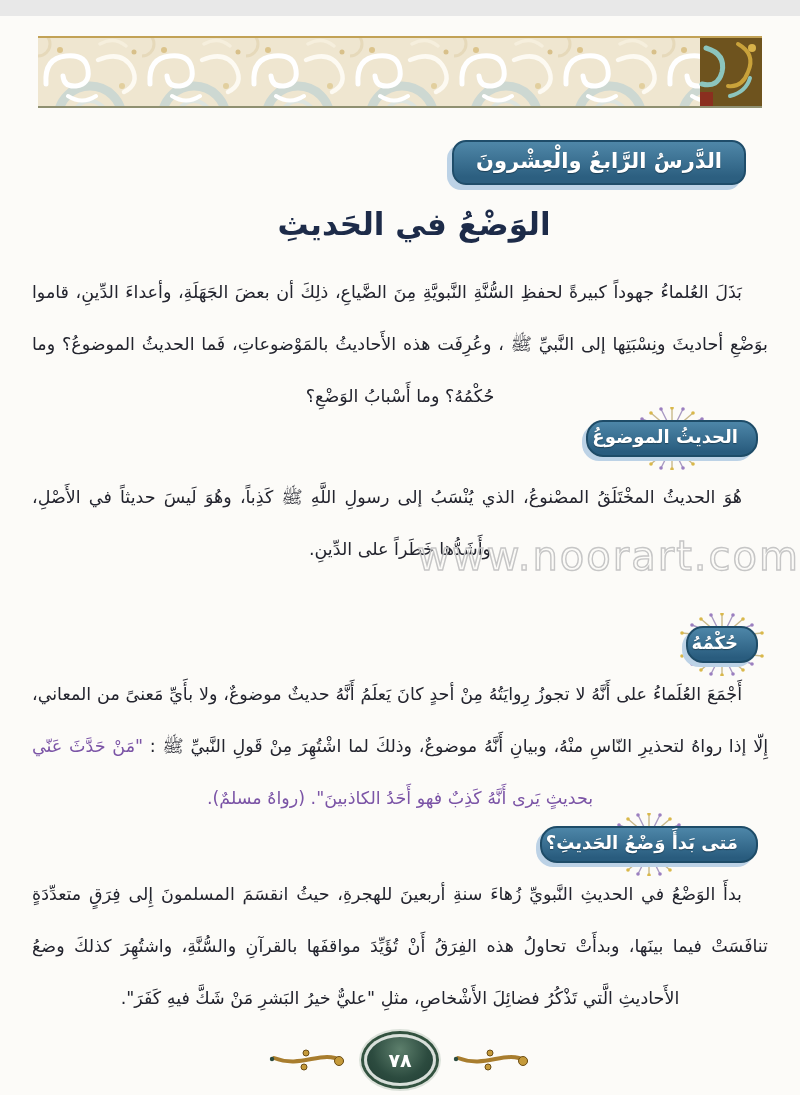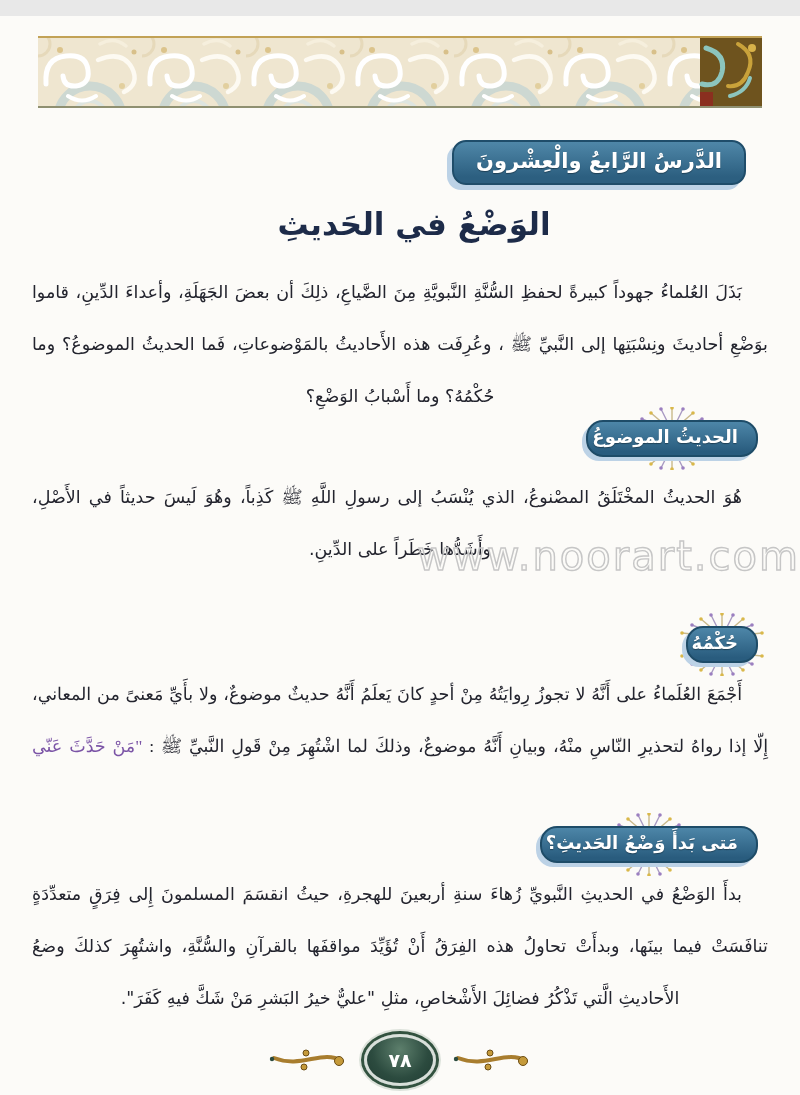--- a/index.html
+++ b/index.html
@@ -239,23 +239,24 @@
         <circle cx="106" cy="6" r="1.8" fill="#d9b84a"></circle>
           <circle cx="115" cy="12" r="1.8" fill="#9b7fc0"></circle>
         <circle cx="125" cy="20" r="1.8" fill="#d9b84a"></circle>
       </svg>
     </div>
     <div class="pill">
       <span>حُكْمُهُ</span>
     </div>
   </div>
 
-  <div class="para" style="top:652px;font-family:Liberation Serif, serif;">
+  <div class="para" style="top:652px;">
     <div class="line first">أَجْمَعَ العُلَماءُ على أَنَّهُ لا تجوزُ رِوايَتُهُ مِنْ أحدٍ كانَ يَعلَمُ أَنَّهُ حديثٌ موضوعٌ، ولا بأَيِّ مَعنىً من المعاني،</div>
     <div class="line"><span>إِلّا إذا رواهُ لتحذيرِ النّاسِ منْهُ، وبيانِ أَنَّهُ موضوعٌ، وذلكَ لما اشْتُهِرَ مِنْ قَولِ النَّبيِّ ﷺ : </span><span class="quote-purple">"مَنْ حَدَّثَ عَنّي</span></div>
+    <div class="line center"><span class="quote-purple">بحديثٍ يَرى أَنَّهُ كَذِبٌ فهو أَحَدُ الكاذبينَ". </span><span class="quote-purple">(رواهُ مسلمٌ).</span></div>
   </div>
 
   <div class="pill-wrap" style="top:810px;">
     <div class="fan top">
       <svg width="170" height="24" viewBox="0 0 170 24">
         <g stroke-width="1.4" fill="none">
           <line x1="85" y1="24" x2="45" y2="20" stroke="#c9b98a"></line>
             <line x1="85" y1="24" x2="55" y2="12" stroke="#a89ac2"></line>
           <line x1="85" y1="24" x2="64" y2="6" stroke="#c9b98a"></line>
             <line x1="85" y1="24" x2="74" y2="2" stroke="#a89ac2"></line>

